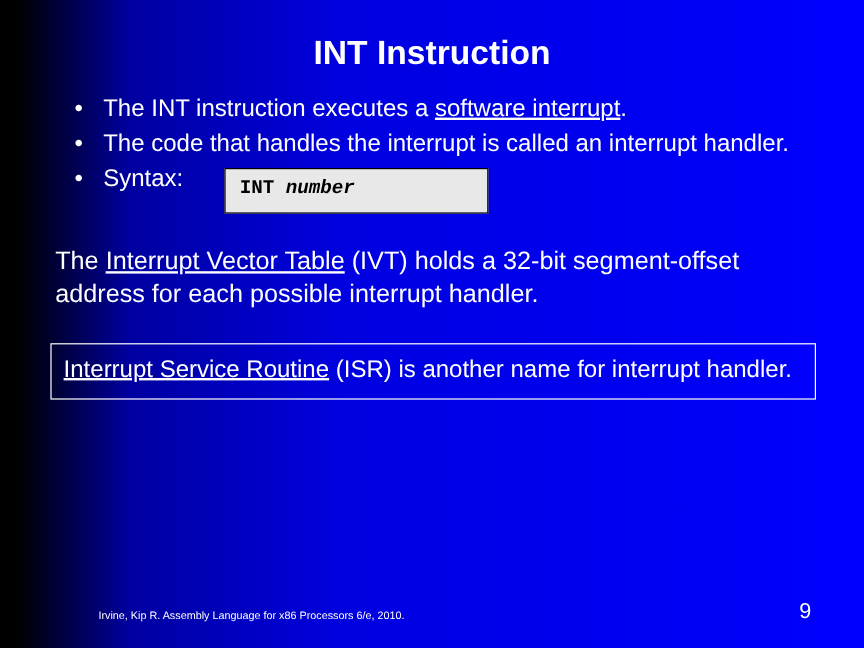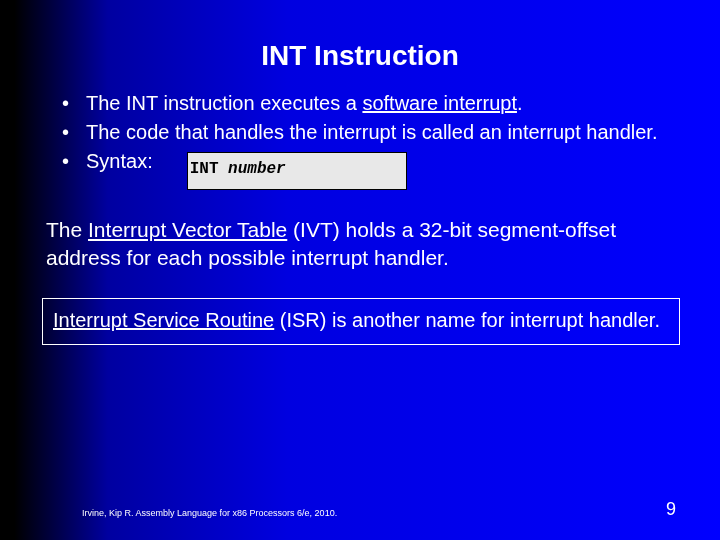--- a/index.html
+++ b/index.html
@@ -8,21 +8,21 @@
     background: linear-gradient(to right, #000000 0%, #000000 2%, #0000a0 15%, #0000e0 40%, #0000ff 100%);
     font-family: Arial, Helvetica, sans-serif;
     color: #ffffff;
     position: relative;
   }
   .title {
     text-align: center;
     font-size: 28px;
     font-weight: bold;
     color: #ffffff;
-    padding-top: 40px;
+    padding-top: 28px;
     padding-bottom: 18px;
   }
   .bullets {
     padding-left: 62px;
     padding-right: 40px;
     font-size: 20px;
     line-height: 1.35;
   }
   .bullet-row {
     display: flex;
@@ -45,21 +45,21 @@
   .syntax-label {
     white-space: nowrap;
   }
   .code-box {
     background: #e8e8e8;
     color: #000000;
     border: 1px solid #000000;
     font-family: "Courier New", monospace;
     font-weight: bold;
     font-size: 16px;
-    padding: 6px 10px 2px 2px;
+    padding: 6px 10px 2px 12px;
     margin-left: 34px;
     margin-top: 4px;
     width: 220px;
   }
   .code-line1 { margin-bottom: 6px; font-style: normal; }
   .code-line1 .italic { font-style: italic; }
   .code-line2 { font-style: italic; }
   .para {
     padding: 0 40px 0 46px;
     font-size: 21px;

